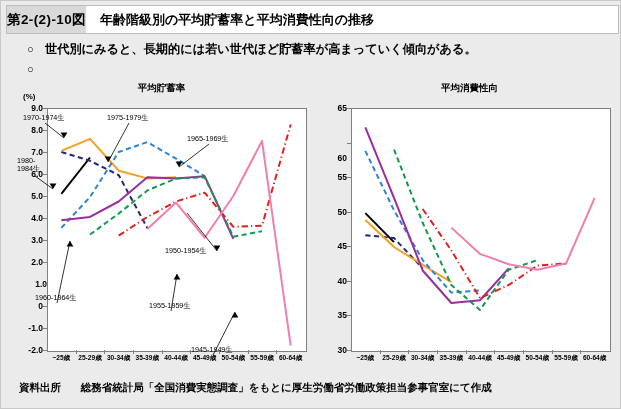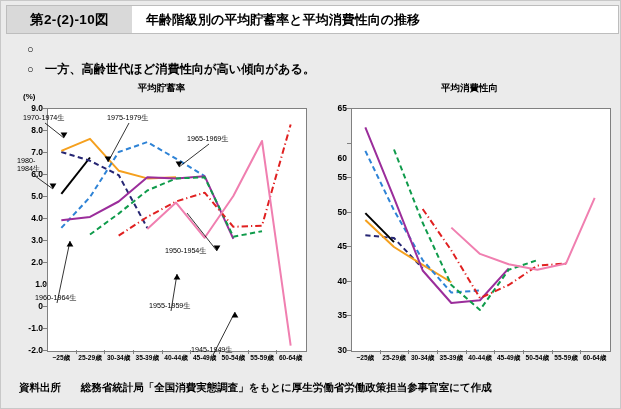--- a/index.html
+++ b/index.html
@@ -10,21 +10,21 @@
     color:#111;
   }
   .page{position:relative;width:621px;height:409px;box-sizing:border-box;
         border:1px solid #c8c8c8;background:#ebebeb;}
 
   
   .header{position:absolute;left:5px;top:4px;width:611px;height:27px;
           display:flex;align-items:stretch;background:#ffffff;
           border:1px solid #bdbdbd;}
   .header-tag{background:#d9d9d9;display:flex;align-items:center;
-              padding:0 23px;font-size:13.5px;font-weight:bold;
+              padding:0 0;font-size:13.5px;font-weight:bold;
               letter-spacing:.4px;white-space:nowrap;color:#000;}
   .header-title{display:flex;align-items:center;padding:12px 14px;
                 font-size:13px;font-weight:bold;white-space:nowrap;color:#000;}
 
   
   .bullets{position:absolute;left:26px;top:40px;width:580px;}
   .bullet{display:flex;align-items:flex-start;font-size:12.2px;
           font-weight:bold;line-height:17px;margin-bottom:3px;color:#000;}
   .bullet-mark{width:18px;flex:0 0 18px;font-size:11px;line-height:17px;}
 
@@ -58,24 +58,24 @@
 <div class="page">
 
   <div class="header">
     <div class="header-tag">第2-(2)-10図</div>
     <div class="header-title">年齢階級別の平均貯蓄率と平均消費性向の推移</div>
   </div>
 
   <div class="bullets">
     <div class="bullet">
       <span class="bullet-mark">○</span>
+      <span>世代別にみると、長期的には若い世代ほど貯蓄率が高まっていく傾向がある。</span>
     </div>
     <div class="bullet">
       <span class="bullet-mark">○</span>
-      <span>一方、高齢世代ほど消費性向が高い傾向がある。</span>
     </div>
   </div>
 
   <div class="chart chart-left">
     <div class="chart-title">平均貯蓄率</div>
     <div class="unit" style="left:14px;top:11px;">(%)</div>
     <div class="plot-wrap" id="wrapL">
         <div class="plot" style="left: 38px; top: 14px; width: 258px; height: 242px;"></div>
         <div class="ytick" style="left: 8px; top: 14px; width: 26px;">9.0</div>
         <div style="position: absolute; background: rgb(128, 128, 128); height: 1px; width: 4px; left: 34px; top: 14px;"></div>

